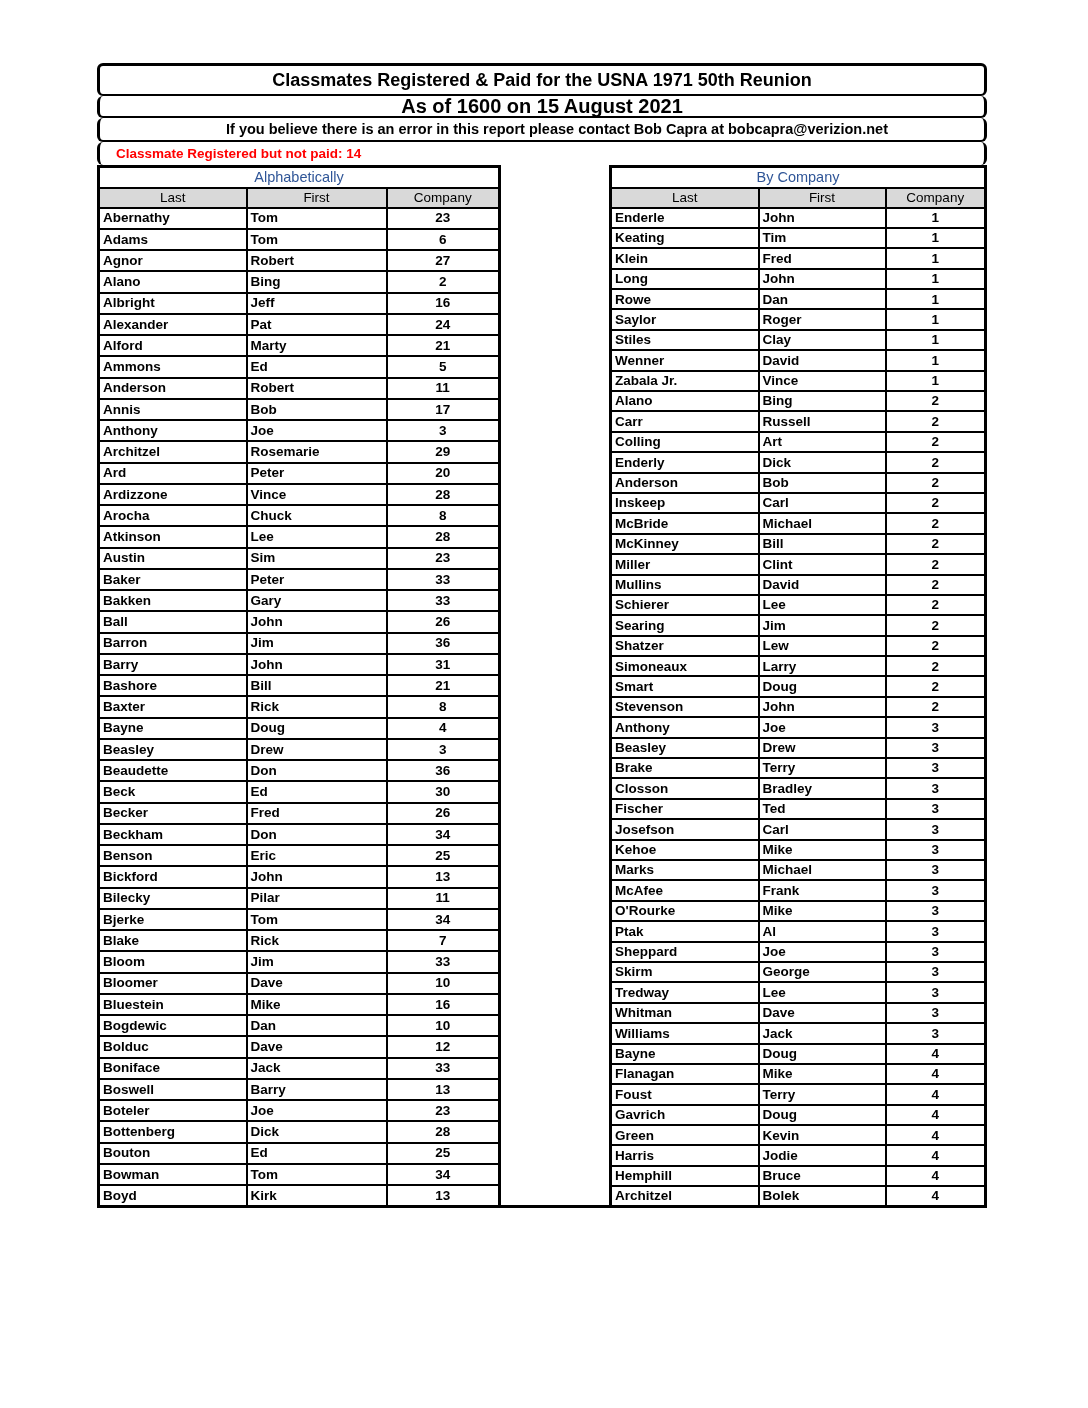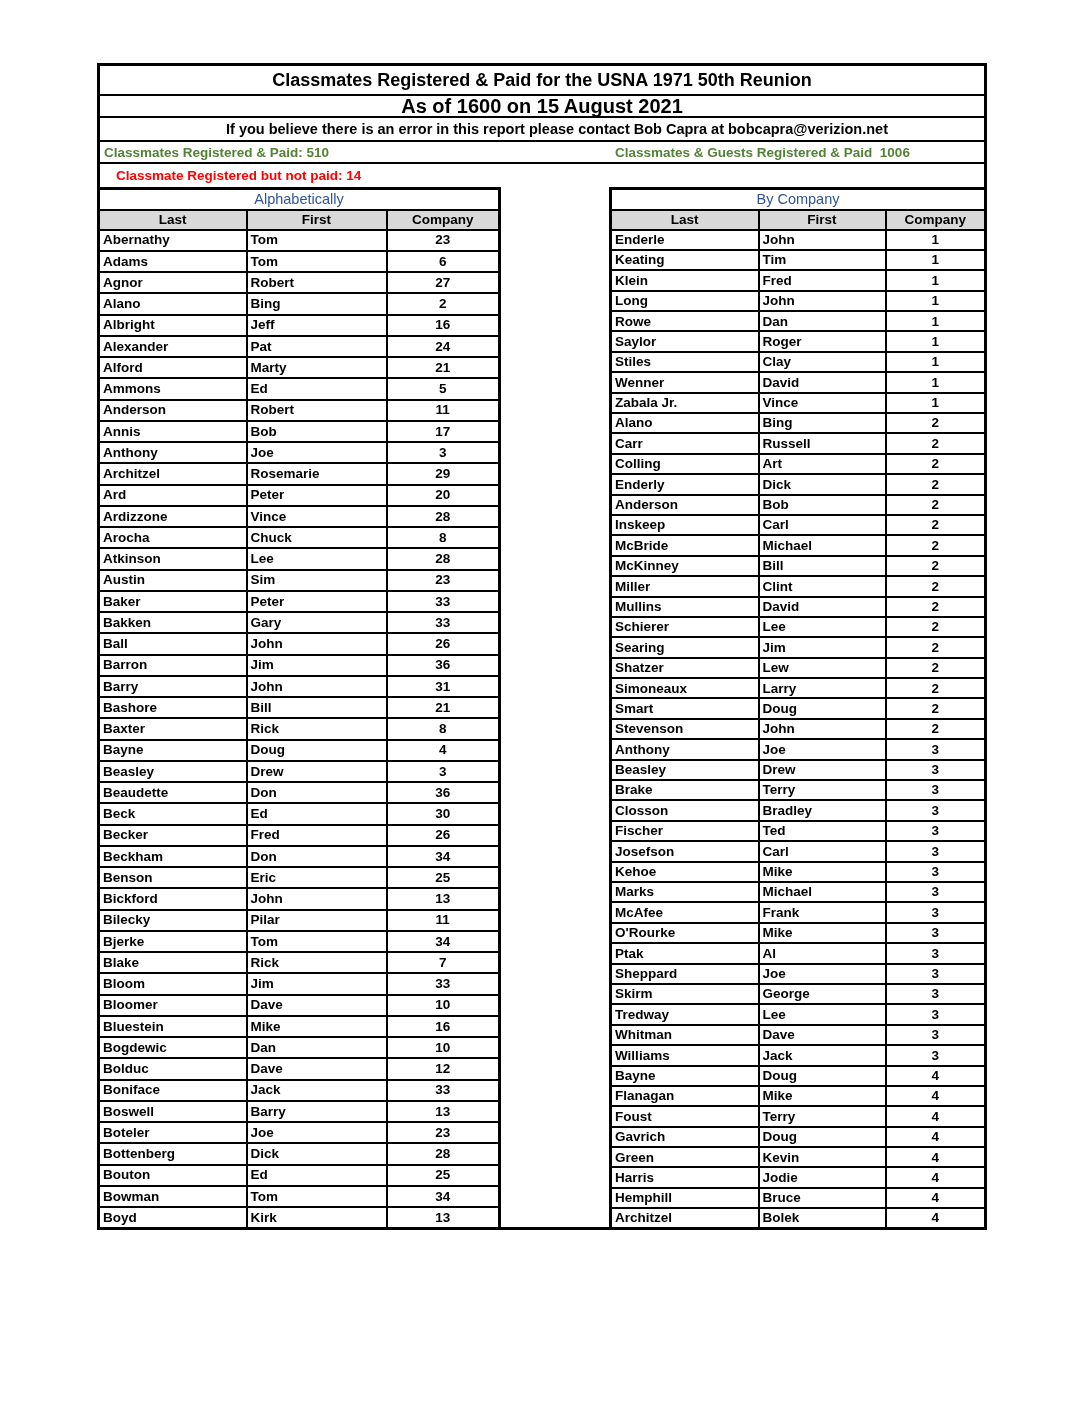--- a/index.html
+++ b/index.html
@@ -27,20 +27,21 @@
   }
   .hrow {
     border-left: 3px solid var(--line);
     border-right: 3px solid var(--line);
     border-bottom: 2px solid var(--line);
     text-align: center;
     font-weight: bold;
     display: flex;
     align-items: center;
     justify-content: center;
+    border-radius: 6px;
   }
   .hrow.title {
     border-top: 3px solid var(--line);
     height: 33px;
     font-size: 18px;
   }
   .hrow.asof {
     height: 22px;
     font-size: 20px;
   }
@@ -87,21 +88,21 @@
     height: 21px;
     color: var(--blue);
     font-size: 14.5px;
     font-weight: normal;
     text-align: center;
   }
   .t tr.cols th {
     height: 20px;
     background: var(--header_bg);
     font-size: 13.5px;
-    font-weight: bold;
+    font-weight: normal;
     text-align: center;
   }
   .t td {
     height: 20.4px;
     font-size: 13.5px;
     font-weight: bold;
     text-align: left;
     line-height: 1;
   }
   .t td.comp { text-align: center; }
@@ -114,24 +115,20 @@
 <body>
 
 <div class="sheet">
 
   <div class="hrow title">Classmates Registered &amp; Paid for the USNA 1971 50th Reunion</div>
 
   <div class="hrow asof">As of 1600 on 15 August 2021</div>
 
   <div class="hrow contact">If you believe there is an error in this report please contact Bob Capra at bobcapra@verizion.net</div>
 
-  <div class="hrow stats">
-    <span class="stat-left">Classmates Registered &amp; Paid: 510</span>
-    <span class="stat-right">Classmates &amp; Guests Registered &amp; Paid  1006</span>
-  </div>
 
   <div class="hrow notpaid">Classmate Registered but not paid: 14</div>
 
   <div class="tables">
 
     <table class="t left">
       <colgroup>
         <col style="width:148px">
           <col style="width:140px">
           <col style="width:113px">

